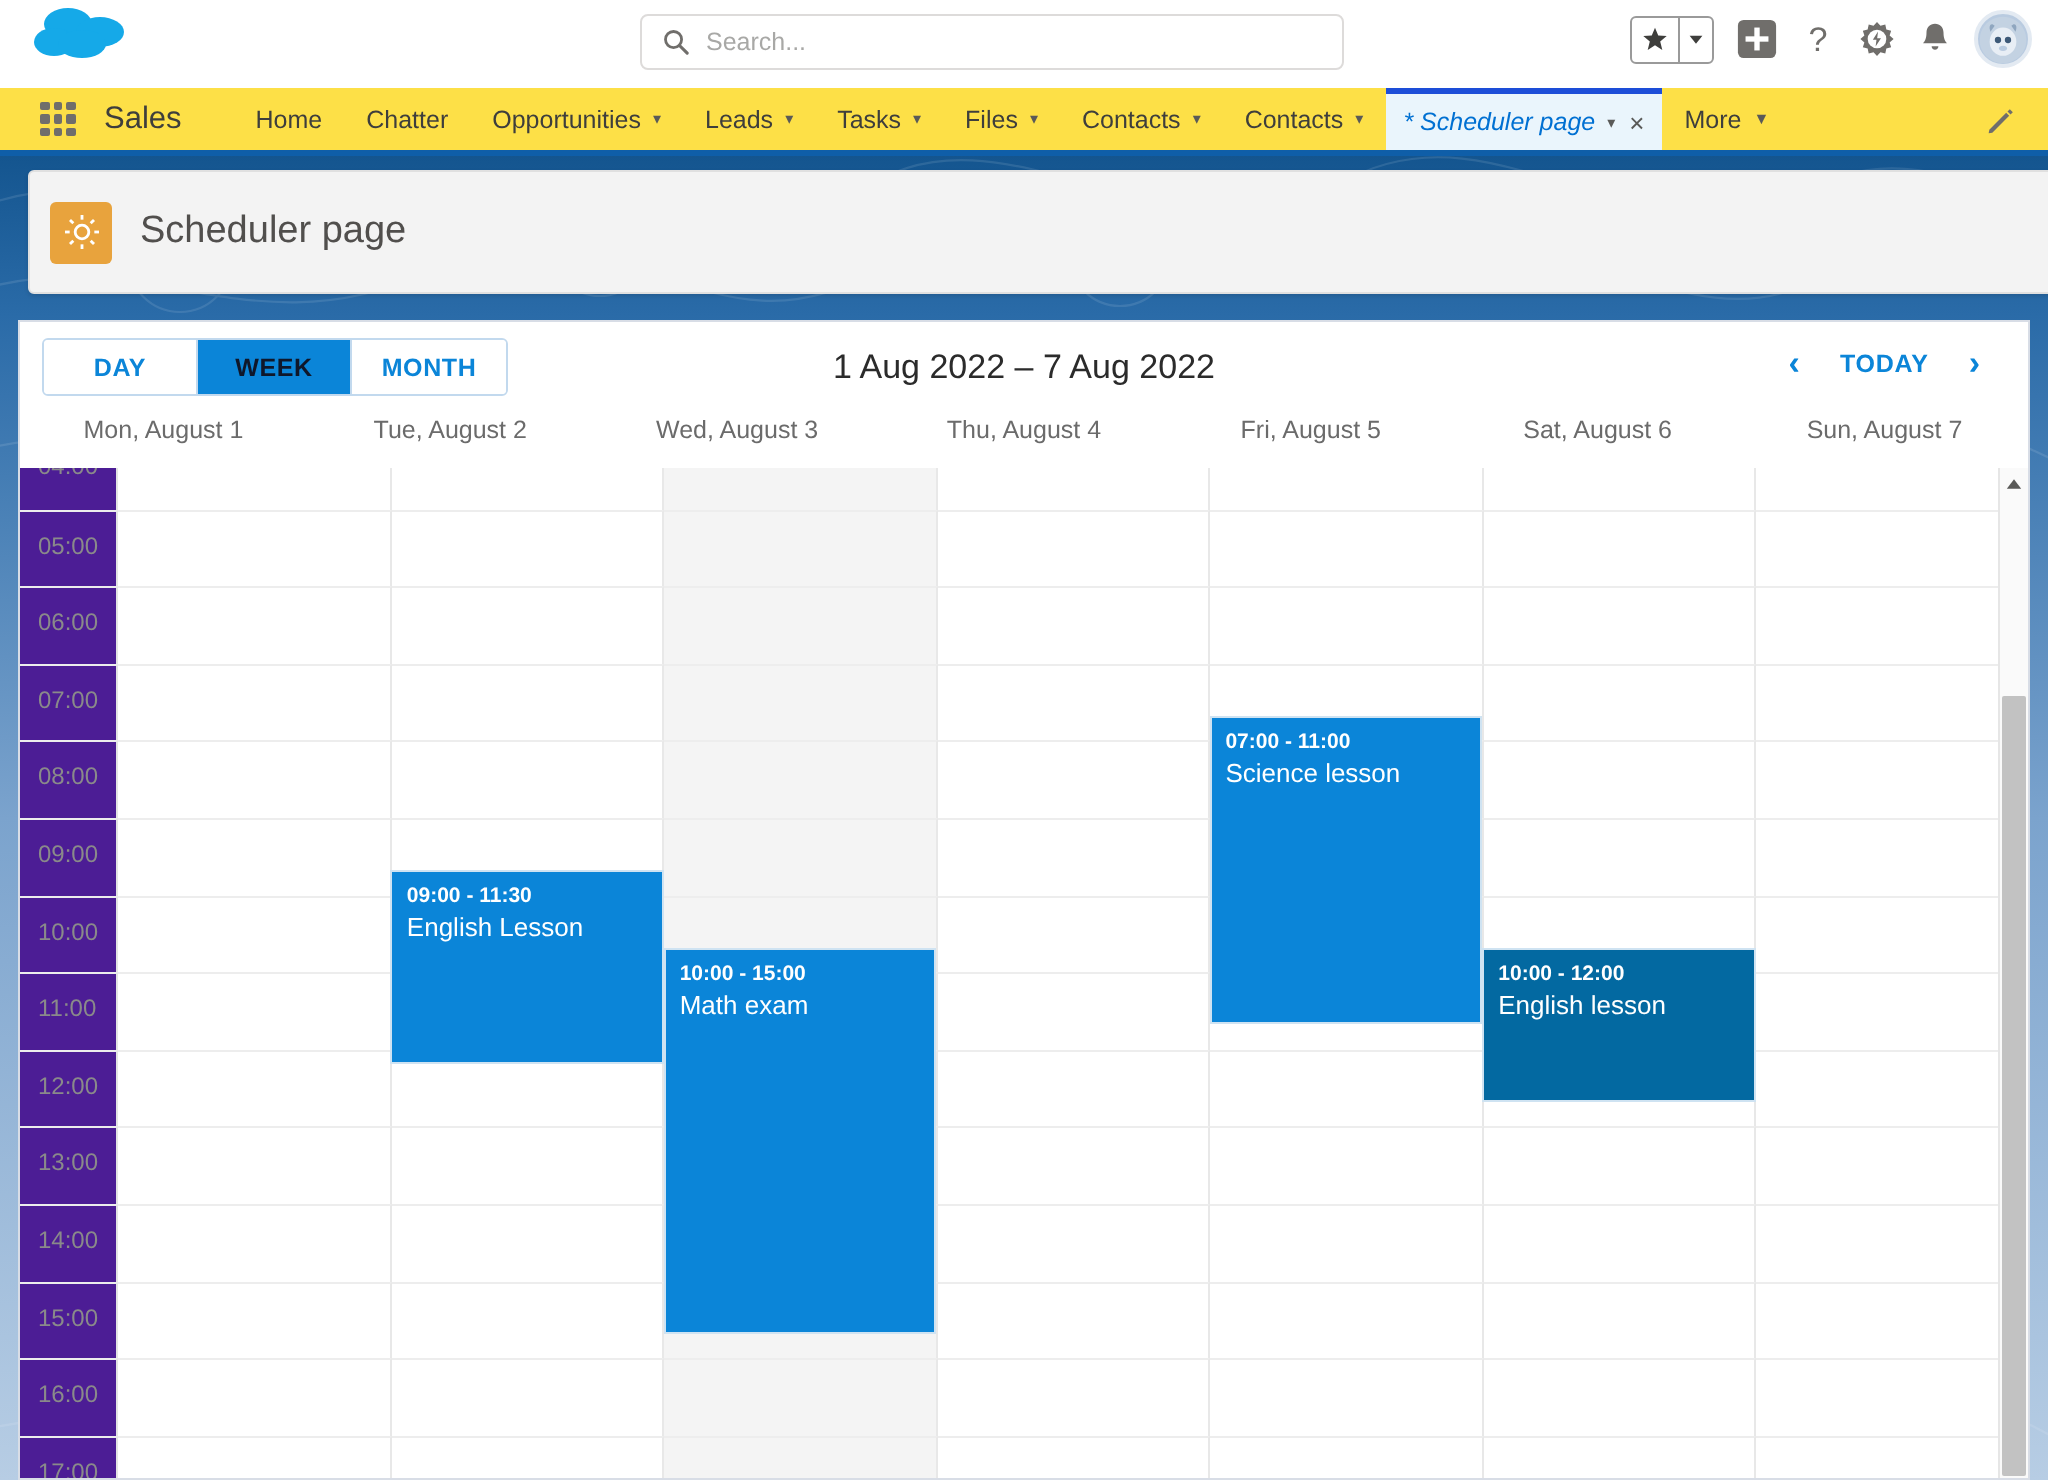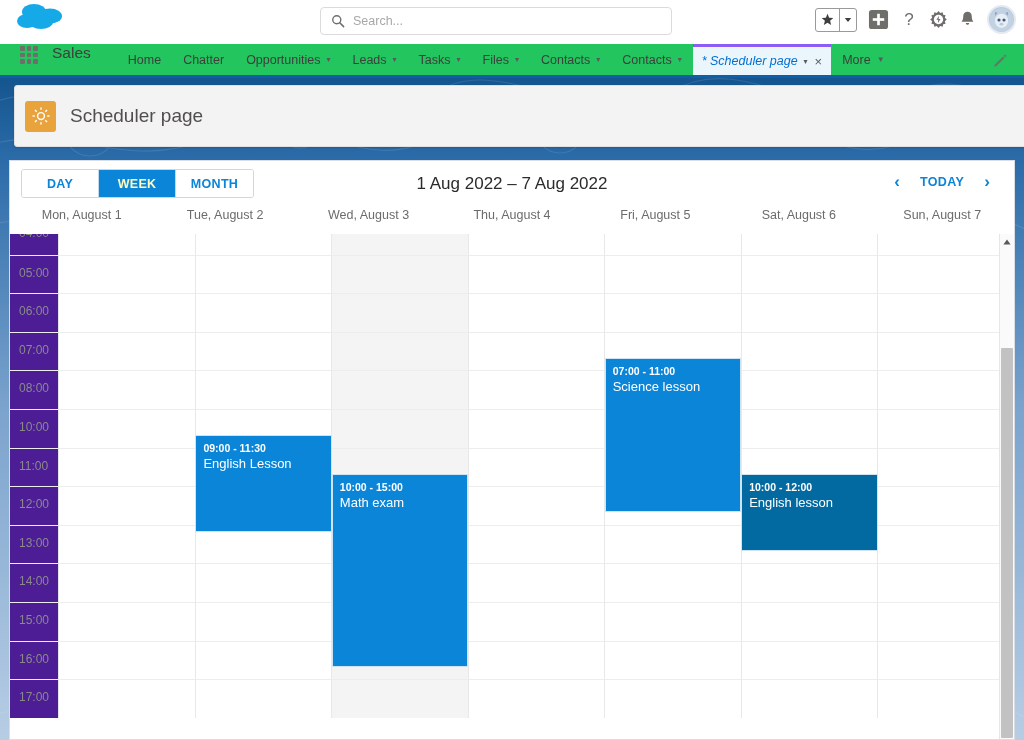--- a/index.html
+++ b/index.html
@@ -48,42 +48,42 @@
     background: #b9cbe0;
     border: 2px solid #e3eaf2;
     display: flex; align-items: center; justify-content: center;
     overflow: hidden;
   }
 
   
   .navbar {
     position: relative;
     height: 34px;
-    background: #22c55e;
+    background: #fde047;
     border-bottom: 3px solid #0f5ea8;
-    display: flex; align-items: flex-start;
+    display: flex; align-items: center;
   }
   .applauncher {
     width: 22px; height: 22px; margin-left: 18px; margin-right: 12px;
     display: grid; grid-template-columns: repeat(3,1fr); grid-template-rows: repeat(3,1fr);
     gap: 2px; padding: 2px;
   }
   .applauncher i { background: #706e6b; border-radius: 1px; display: block; }
   .appname { font-size: 15.5px; color: #3e3e3c; margin-right: 26px; }
   .navitems { display: flex; align-items: center; height: 100%; }
   .navitem {
     display: flex; align-items: center; gap: 6px;
     padding: 0 11px; height: 100%;
     font-size: 12.5px; color: #3e3e3c;
     white-space: nowrap;
   }
   .navitem .caret { font-size: 8px; color: #5a5a58; }
   .navitem.active {
     background: #eaf5fc;
-    border-top: 3px solid #8b5cf6;
+    border-top: 3px solid #1d4ed8;
     font-style: italic; color: #0070d2;
     padding: 0 9px;
   }
   .navitem.active .caret, .navitem.active .xclose { color: #5a5a58; font-style: normal; }
   .xclose { font-size: 13px; margin-left: 1px; }
   .pencil { position: absolute; right: 16px; top: 9px; }
 
   
   .pagebg {
     position: relative;
@@ -131,21 +131,21 @@
     overflow: hidden; height: 29px;
   }
   .viewbtn {
     width: 77px; height: 100%;
     display: flex; align-items: center; justify-content: center;
     font-size: 12.5px; font-weight: 700; letter-spacing: .3px;
     color: #0b85d8; background: #fff;
     border-right: 1px solid #c2d9ee;
   }
   .viewbtn:last-child { border-right: none; }
-  .viewbtn.sel { background: #0b85d8; color: #fef9c3; }
+  .viewbtn.sel { background: #0b85d8; color: #0f172a; }
   .daterange {
     position: absolute; left: 0; right: 0; top: 13px;
     text-align: center;
     font-size: 17px; color: #2b2b2b;
     pointer-events: none;
   }
   .navgroup {
     position: absolute; right: 24px; top: 12px;
     display: flex; align-items: center; gap: 20px;
   }
@@ -478,20 +478,30 @@
               <div class="timecell">08:00</div>
               <div class="daycell"></div>
               <div class="daycell"></div>
               <div class="daycell today"></div>
               <div class="daycell"></div>
               <div class="daycell"></div>
               <div class="daycell"></div>
               <div class="daycell"></div>
             </div>
             <div class="row">
+              <div class="timecell">09:00</div>
+              <div class="daycell"></div>
+              <div class="daycell"></div>
+              <div class="daycell today"></div>
+              <div class="daycell"></div>
+              <div class="daycell"></div>
+              <div class="daycell"></div>
+              <div class="daycell"></div>
+            </div>
+            <div class="row">
               <div class="timecell">10:00</div>
               <div class="daycell"></div>
               <div class="daycell"></div>
               <div class="daycell today"></div>
               <div class="daycell"></div>
               <div class="daycell"></div>
               <div class="daycell"></div>
               <div class="daycell"></div>
             </div>
             <div class="row">

